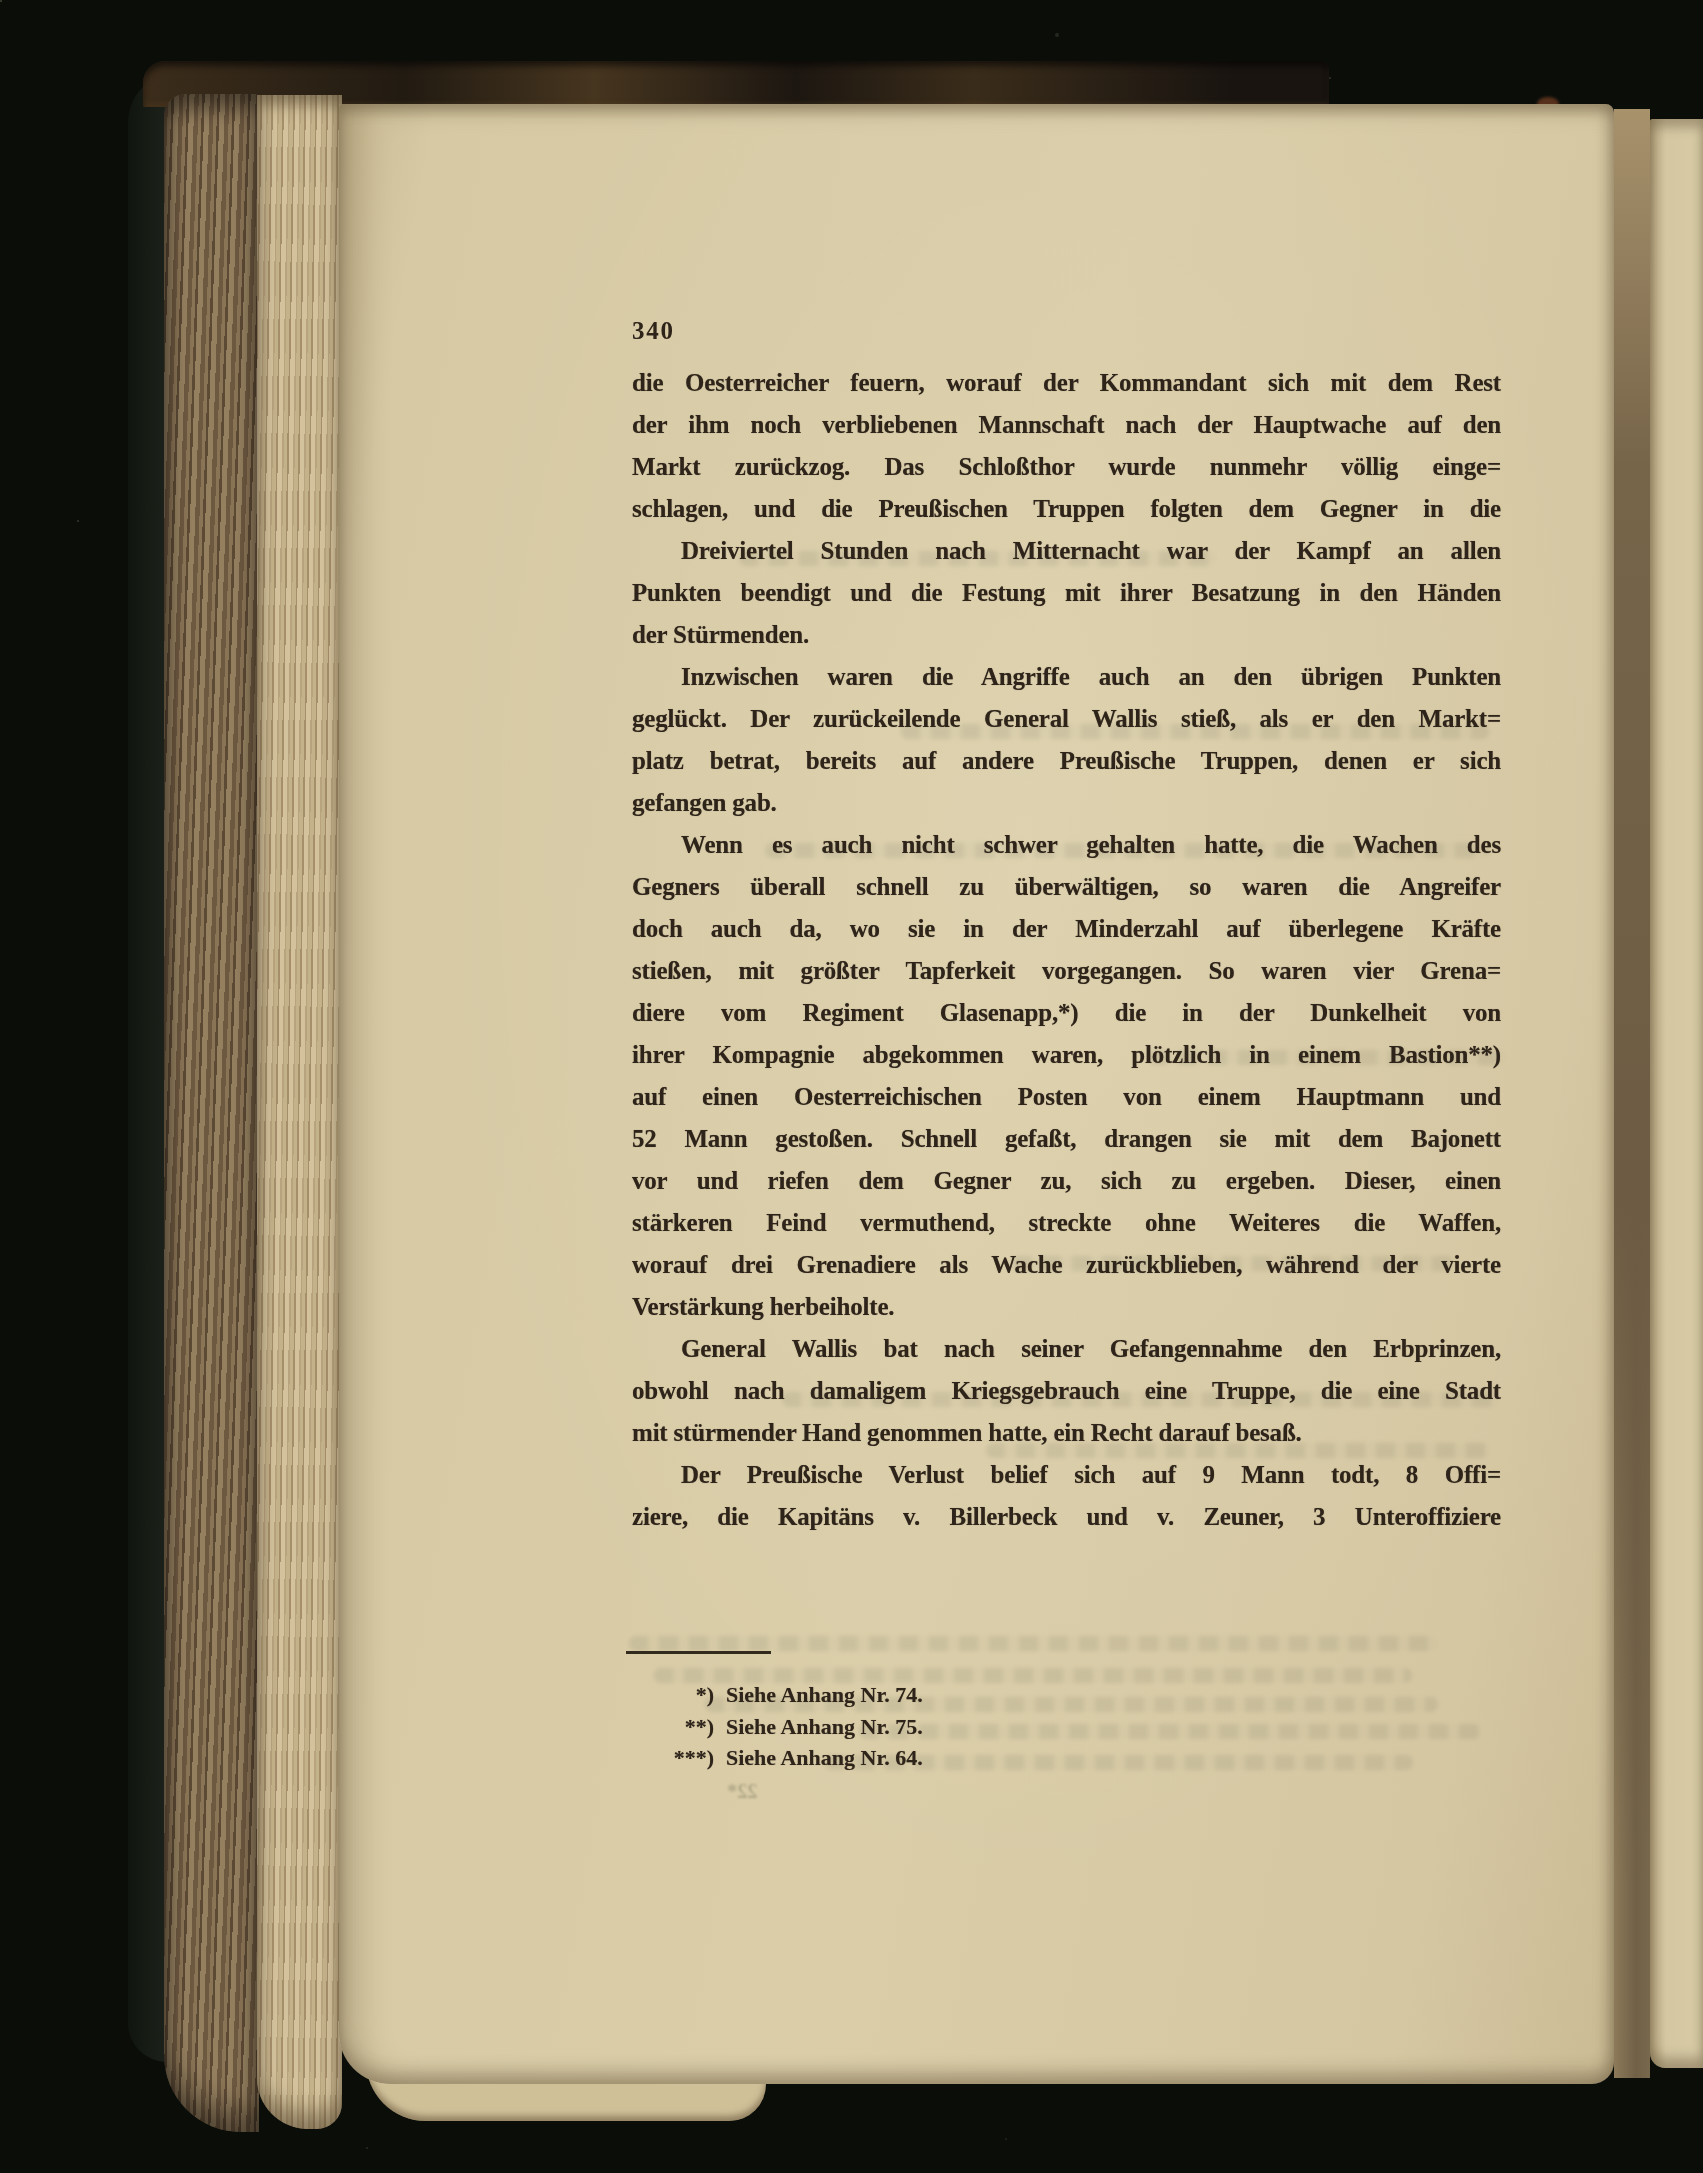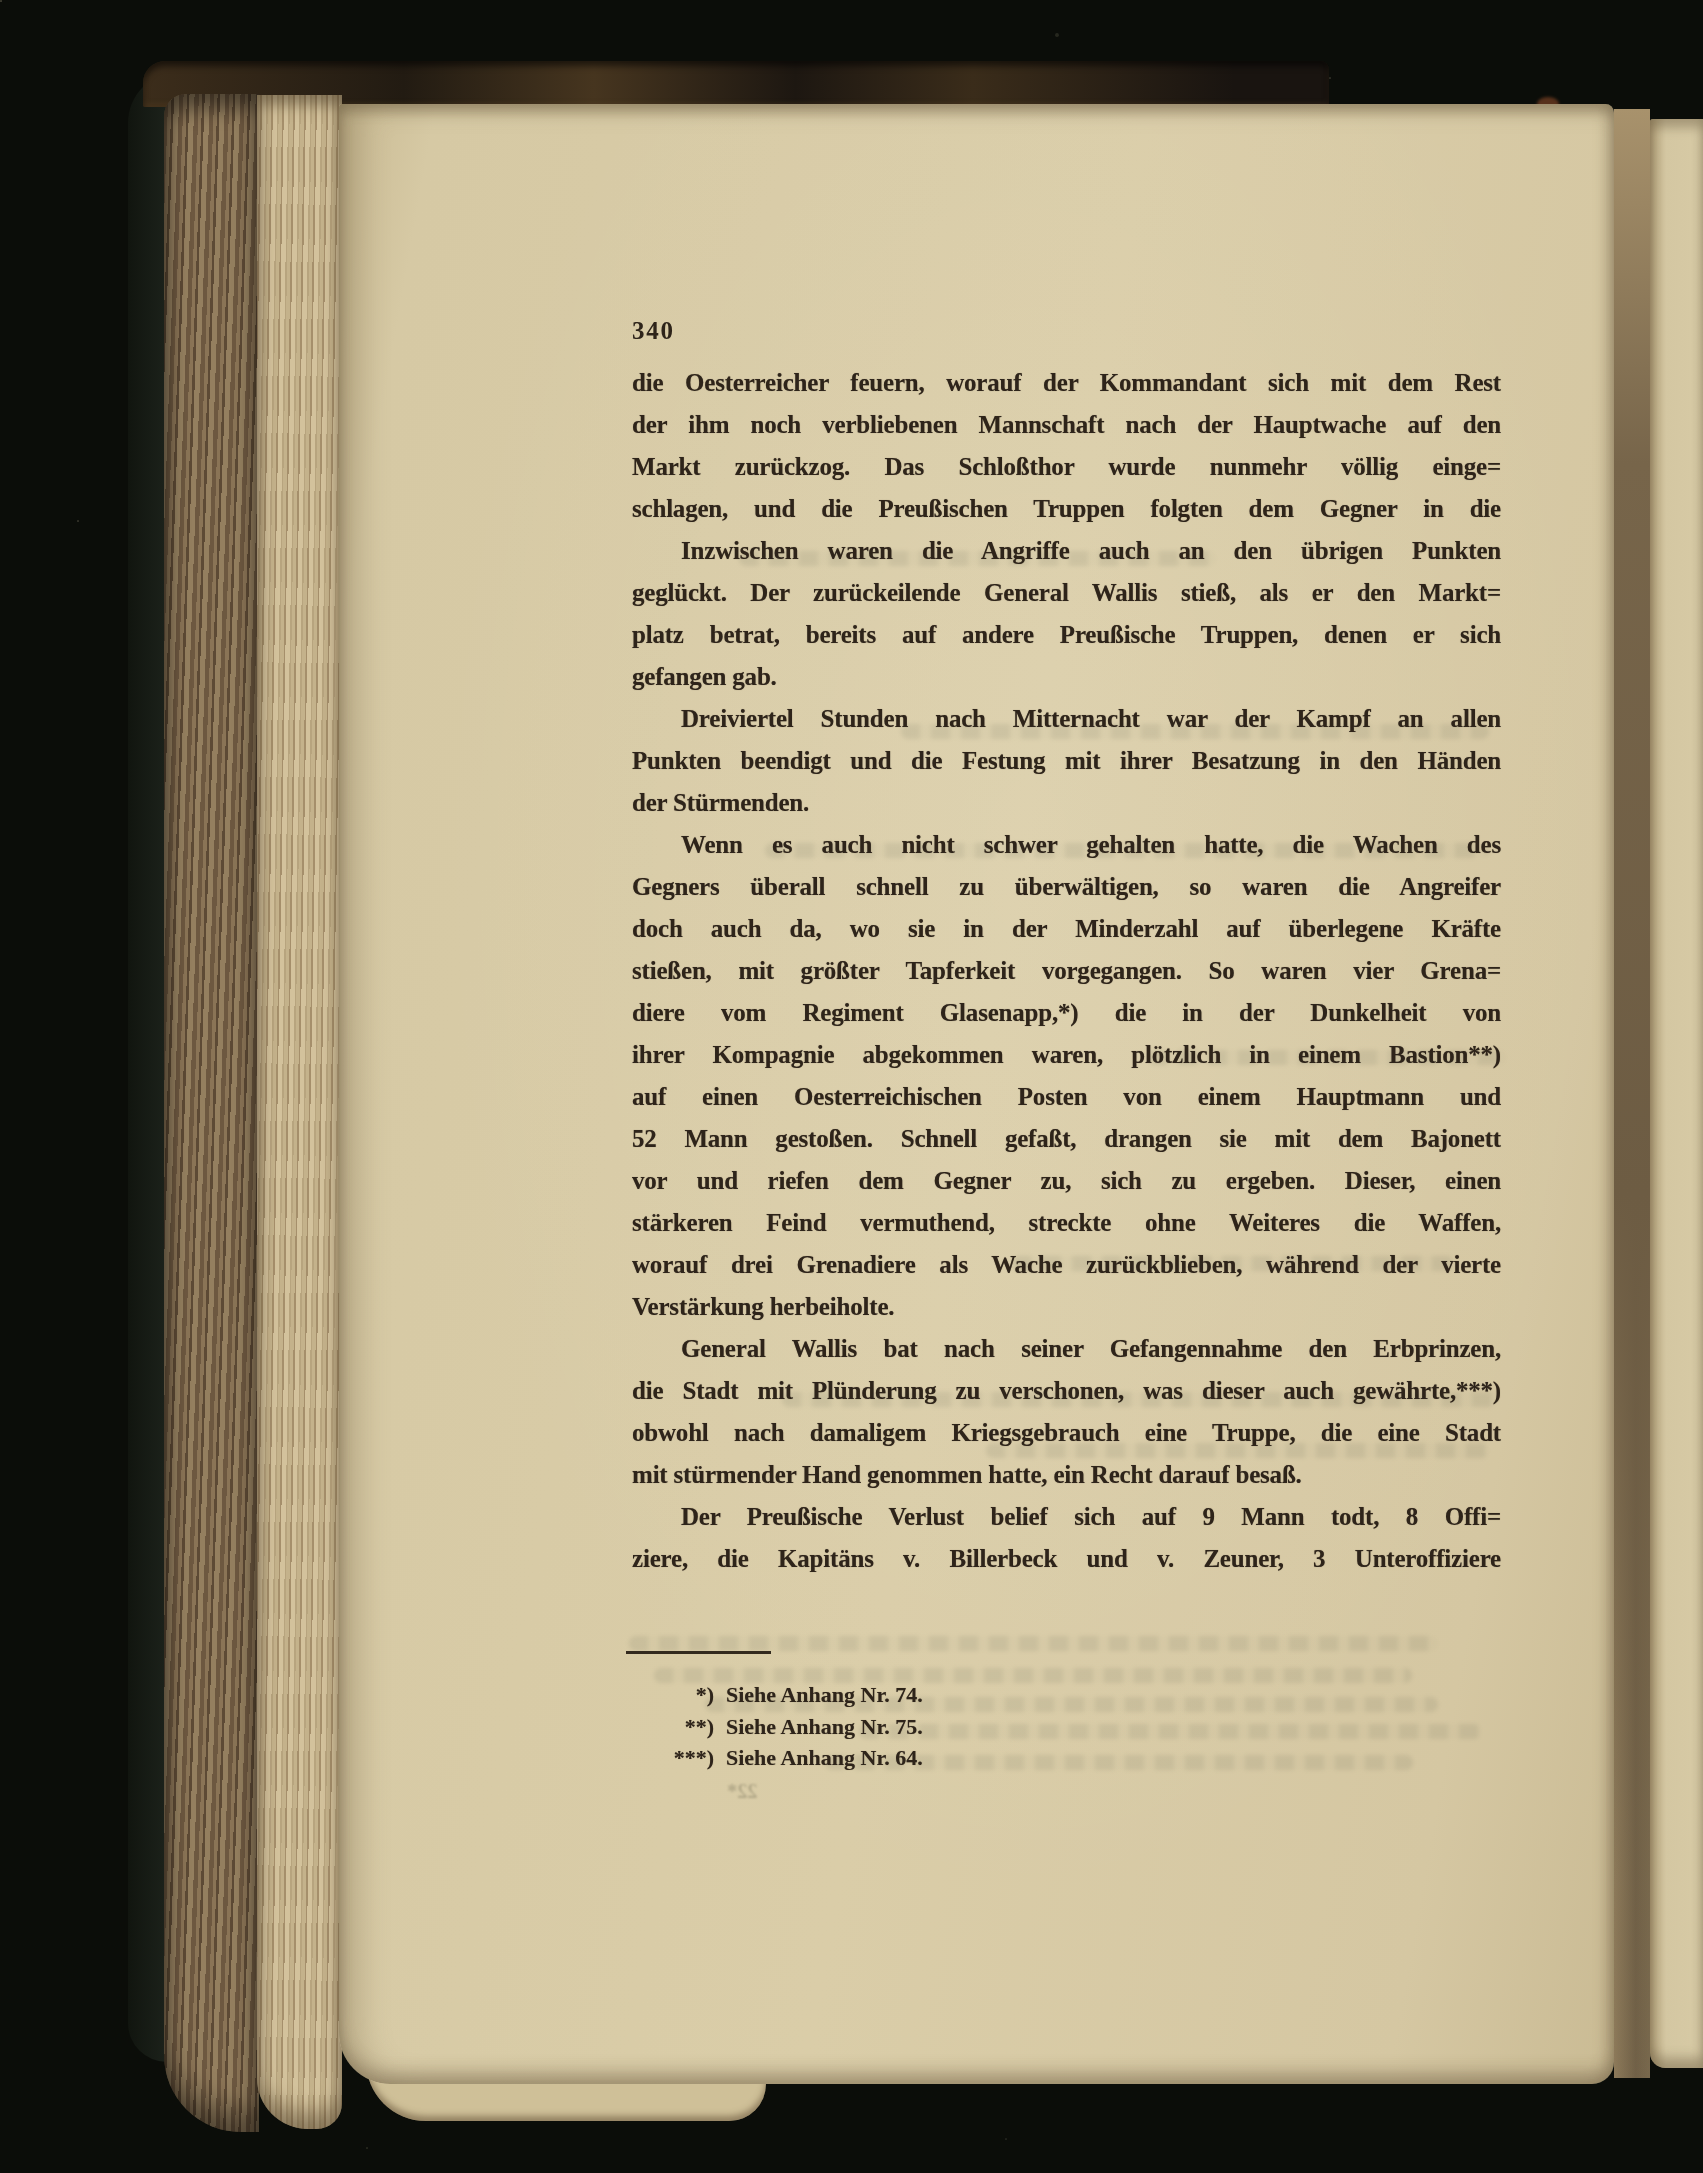--- a/index.html
+++ b/index.html
@@ -118,47 +118,46 @@
     <div class="pagenum">340</div>
 
     <div class="textblock">
       <div class="para">
         <div class="line">die Oesterreicher feuern, worauf der Kommandant sich mit dem Rest</div>
         <div class="line">der ihm noch verbliebenen Mannschaft nach der Hauptwache auf den</div>
         <div class="line">Markt zurückzog.  Das Schloßthor wurde nunmehr völlig einge=</div>
         <div class="line">schlagen, und die Preußischen Truppen folgten dem Gegner in die</div>
       </div>
       <div class="para">
+        <div class="line ind">Dreiviertel Stunden nach Mitternacht war der Kampf an allen</div>
+        <div class="line">Punkten beendigt und die Festung mit ihrer Besatzung in den Händen</div>
+        <div class="line end">der Stürmenden.</div>
+      </div>
+      <div class="para">
         <div class="line ind">Inzwischen waren die Angriffe auch an den übrigen Punkten</div>
         <div class="line">geglückt.  Der zurückeilende General Wallis stieß, als er den Markt=</div>
         <div class="line">platz betrat, bereits auf andere Preußische Truppen, denen er sich</div>
         <div class="line end">gefangen gab.</div>
-      </div>
-      <div class="para">
-        <div class="line ind">Dreiviertel Stunden nach Mitternacht war der Kampf an allen</div>
-        <div class="line">Punkten beendigt und die Festung mit ihrer Besatzung in den Händen</div>
-        <div class="line end">der Stürmenden.</div>
       </div>
       <div class="para">
         <div class="line ind">Wenn es auch nicht schwer gehalten hatte, die Wachen des</div>
         <div class="line">Gegners überall schnell zu überwältigen, so waren die Angreifer</div>
         <div class="line">doch auch da, wo sie in der Minderzahl auf überlegene Kräfte</div>
         <div class="line">stießen, mit größter Tapferkeit vorgegangen.  So waren vier Grena=</div>
         <div class="line">diere vom Regiment Glasenapp,*) die in der Dunkelheit von</div>
         <div class="line">ihrer Kompagnie abgekommen waren, plötzlich in einem Bastion**)</div>
         <div class="line">auf einen Oesterreichischen Posten von einem Hauptmann und</div>
         <div class="line">52 Mann gestoßen.  Schnell gefaßt, drangen sie mit dem Bajonett</div>
         <div class="line">vor und riefen dem Gegner zu, sich zu ergeben.  Dieser, einen</div>
         <div class="line">stärkeren Feind vermuthend, streckte ohne Weiteres die Waffen,</div>
         <div class="line">worauf drei Grenadiere als Wache zurückblieben, während der vierte</div>
         <div class="line end">Verstärkung herbeiholte.</div>
       </div>
       <div class="para">
         <div class="line ind">General Wallis bat nach seiner Gefangennahme den Erbprinzen,</div>
-        <div class="line">die Stadt mit Plünderung zu verschonen, was dieser auch gewährte,***)</div>
         <div class="line">obwohl nach damaligem Kriegsgebrauch eine Truppe, die eine Stadt</div>
         <div class="line end">mit stürmender Hand genommen hatte, ein Recht darauf besaß.</div>
       </div>
       <div class="para">
         <div class="line ind">Der Preußische Verlust belief sich auf 9 Mann todt, 8 Offi=</div>
         <div class="line">ziere, die Kapitäns v. Billerbeck und v. Zeuner, 3 Unteroffiziere</div>
       </div>
     </div>
 
     <div class="fnrule"></div>

